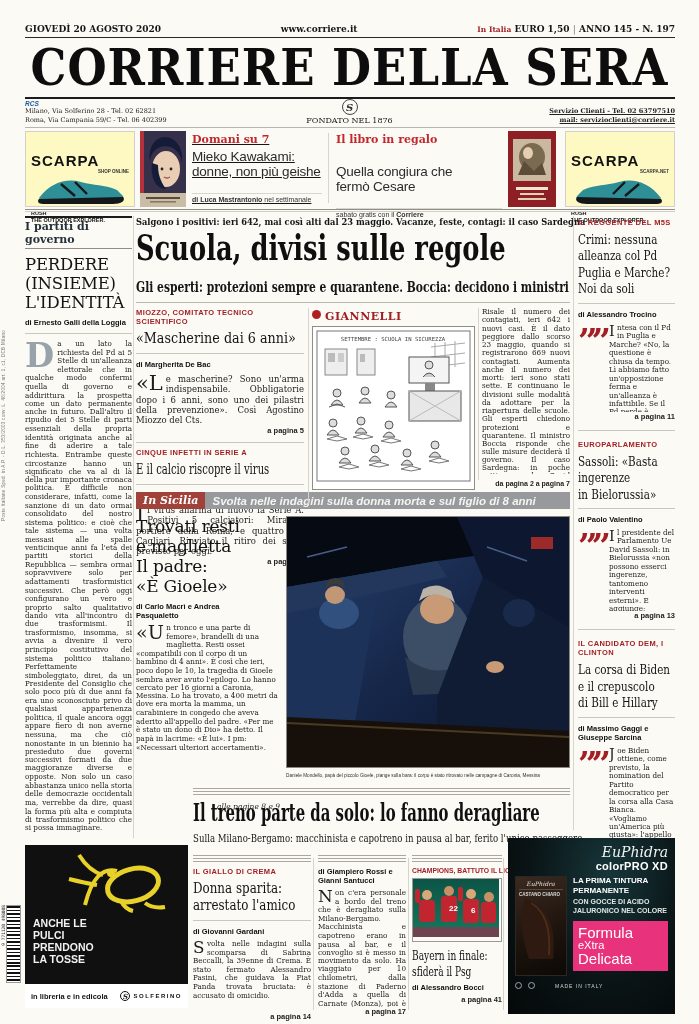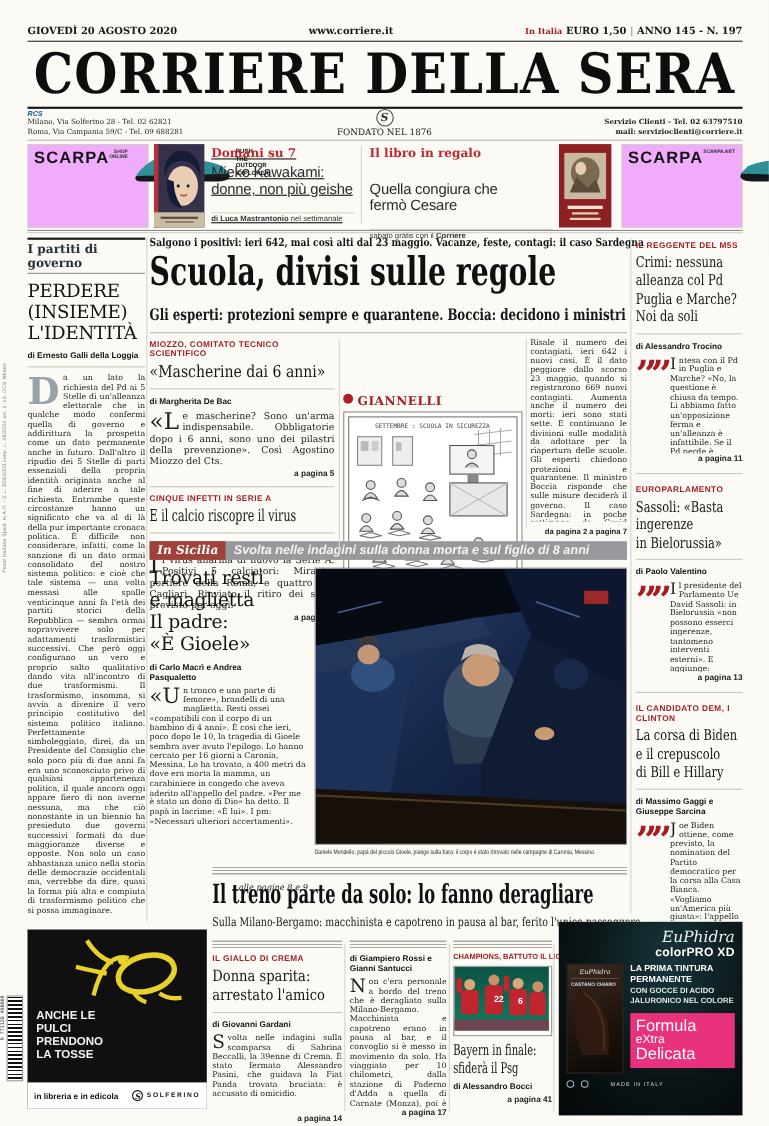--- a/index.html
+++ b/index.html
@@ -34,21 +34,21 @@
   .dcap{float:left;font-size:21px;line-height:.85;margin:1px 3px 0 0;font-weight:400;}
   .dcap-big{float:left;font-size:42px;line-height:.8;margin:3px 4px 0 0;color:#98a2ab;font-weight:bold;}
   .q{display:block;float:left;color:var(--red);font-weight:bold;font-size:34px;line-height:.55;margin:8px 4px 4px 0;}
   .q::before{content:"\201D\201D";letter-spacing:-6px;}
   .clip{overflow:hidden;}
   .title-line{display:block;}
   
   .promo-kick{font:bold 11px "DejaVu Serif",serif;color:var(--promo-red);}
   .promo-title{font:13.5px "Liberation Sans",sans-serif;color:#2b2b2b;line-height:1.12;letter-spacing:-.2px;}
   .promo-note{font:7px "Liberation Sans",sans-serif;color:#333;}
-  .scarpa-box{border:1px solid #d2d0c8;background:#f0abfc;padding:3px 5px;display:flex;flex-direction:row;}
+  .scarpa-box{border:1px solid #d2d0c8;background:#fef9c3;padding:20px 5px;display:flex;flex-direction:column;}
   .scarpa-brand{font:bold 15px "Liberation Sans",sans-serif;letter-spacing:1px;color:#111;}
   .scarpa-sub{font:bold 4.5px "Liberation Sans",sans-serif;color:#333;text-align:right;}
   .scarpa-tags{font:bold 5.5px "Liberation Sans",sans-serif;color:#111;line-height:1.2;}
   
   .sicilia{display:flex;align-items:center;background:var(--gray-bar);height:17px;}
   .sicilia-chip{background:#a0423a;color:#fff;font:italic bold 11px "DejaVu Serif",serif;padding:1px 7px 2px;height:100%;display:flex;align-items:center;}
   .sicilia-title{color:#f4f4f1;font:italic bold 11.5px "Liberation Sans",sans-serif;margin-left:7px;white-space:nowrap;}
   .capt{font:6px "Liberation Sans",sans-serif;color:#2e2e2e;white-space:nowrap;}
 </style>
 </head>
@@ -68,27 +68,27 @@
   </div>
 
   <div class="abs" style="left:25px;top:37px;width:650px;border-top:1px solid #2a2a2a;"></div>
   <div class="abs" style="left:0;top:41px;width:699px;text-align:center;">
     <span style="font-family:'DejaVu Serif',serif;font-weight:bold;font-size:45px;letter-spacing:1px;display:inline-block;transform:scaleY(1.12);color:#0d0d0d;">CORRIERE DELLA SERA</span>
   </div>
   <div class="abs" style="left:25px;top:97px;width:650px;border-top:2px solid #1c1c1c;"></div>
   <div class="abs" style="left:25px;top:100px;font:italic bold 6.5px 'Liberation Sans',sans-serif;color:#1a56a0;">RCS</div>
   <div class="abs" style="left:25px;top:107px;font:6.5px 'DejaVu Serif',serif;color:#222;line-height:1.35;">
     <div>Milano, Via Solferino 28 - Tel. 02 62821</div>
-    <div>Roma, Via Campania 59/C - Tel. 09 688281</div>
+    <div>Roma, Via Campania 59/C - Tel. 06 402399</div>
   </div>
   <div class="abs" style="left:0;top:99px;width:699px;text-align:center;">
     <div style="width:16px;height:16px;border:1px solid #444;border-radius:50%;margin:0 auto;font:italic bold 10px 'DejaVu Serif',serif;line-height:15px;color:#333;">S</div>
     <div style="font:8px 'DejaVu Serif',serif;margin-top:1px;">FONDATO NEL 1876</div>
   </div>
-  <div class="abs" style="left:450px;top:107px;width:225px;text-align:right;font:bold 6.5px 'DejaVu Serif',serif;color:#222;line-height:1.35;">
+  <div class="abs" style="left:450px;top:107px;width:225px;text-align:right;font:bold 6.5px 'DejaVu Serif',serif;color:#222;line-height:1.35;text-decoration:underline;">
     <div>Servizio Clienti - Tel. 02 63797510</div>
     <div>mail: servizioclienti@corriere.it</div>
   </div>
   <div class="abs" style="left:25px;top:127px;width:650px;border-top:1px solid #b8b6ae;"></div>
 
   <div class="abs scarpa-box" style="left:25px;top:131px;width:110px;height:76px;">
     <span class="scarpa-brand">SCARPA</span>
     <span class="scarpa-sub">SHOP ONLINE</span>
     <span style="flex:1;">
       <svg width="98" height="32" viewBox="0 0 98 32">
@@ -207,21 +207,21 @@
       <div class="hl nw sx67" style="font-size:15px;margin-top:3px;">E il calcio riscopre il virus</div>
       <div class="hr"></div>
       <div class="byl">di Stefano Agresti e Gianluca Piacentini</div>
       <div class="body" style="margin-top:5px;">
         <span class="dcap">I</span><span>l virus allarma di nuovo la Serie A. Positivi 5 calciatori: Mirante, portiere della Roma, e quattro del Cagliari. Rinviato il ritiro dei sardi previsto per oggi.</span>
       </div>
       <div class="pref">a pagina 6</div>
     </div>
 
     <div class="abs" style="left:176px;top:96px;width:163px;">
-      <div style="display:flex;gap:4px;margin-bottom:3px;margin-top:48px;">
+      <div style="display:flex;gap:4px;margin-bottom:3px;">
         <span style="width:9px;height:9px;border-radius:50%;background:#b01f24;display:inline-block;"></span>
         <span style="font:bold 11px 'DejaVu Serif',serif;color:#a31f24;letter-spacing:.5px;">GIANNELLI</span>
       </div>
       <div style="border:1px solid #8f8d86;background:#fff;">
         <svg width="161" height="158" viewBox="0 0 161 158">
           <rect x="4" y="4" width="153" height="150" fill="#fff" stroke="#777" stroke-width="1"></rect>
           <text x="80" y="14" text-anchor="middle" font-family="DejaVu Sans Mono,monospace" font-size="5.6" fill="#444">SETTEMBRE : SCUOLA IN SICUREZZA</text>
           <rect x="12" y="22" width="22" height="26" fill="#eee" stroke="#888"></rect>
             <rect x="15" y="26" width="7" height="9" fill="#bbb"></rect>
             <rect x="25" y="26" width="6" height="9" fill="#ccc"></rect>

